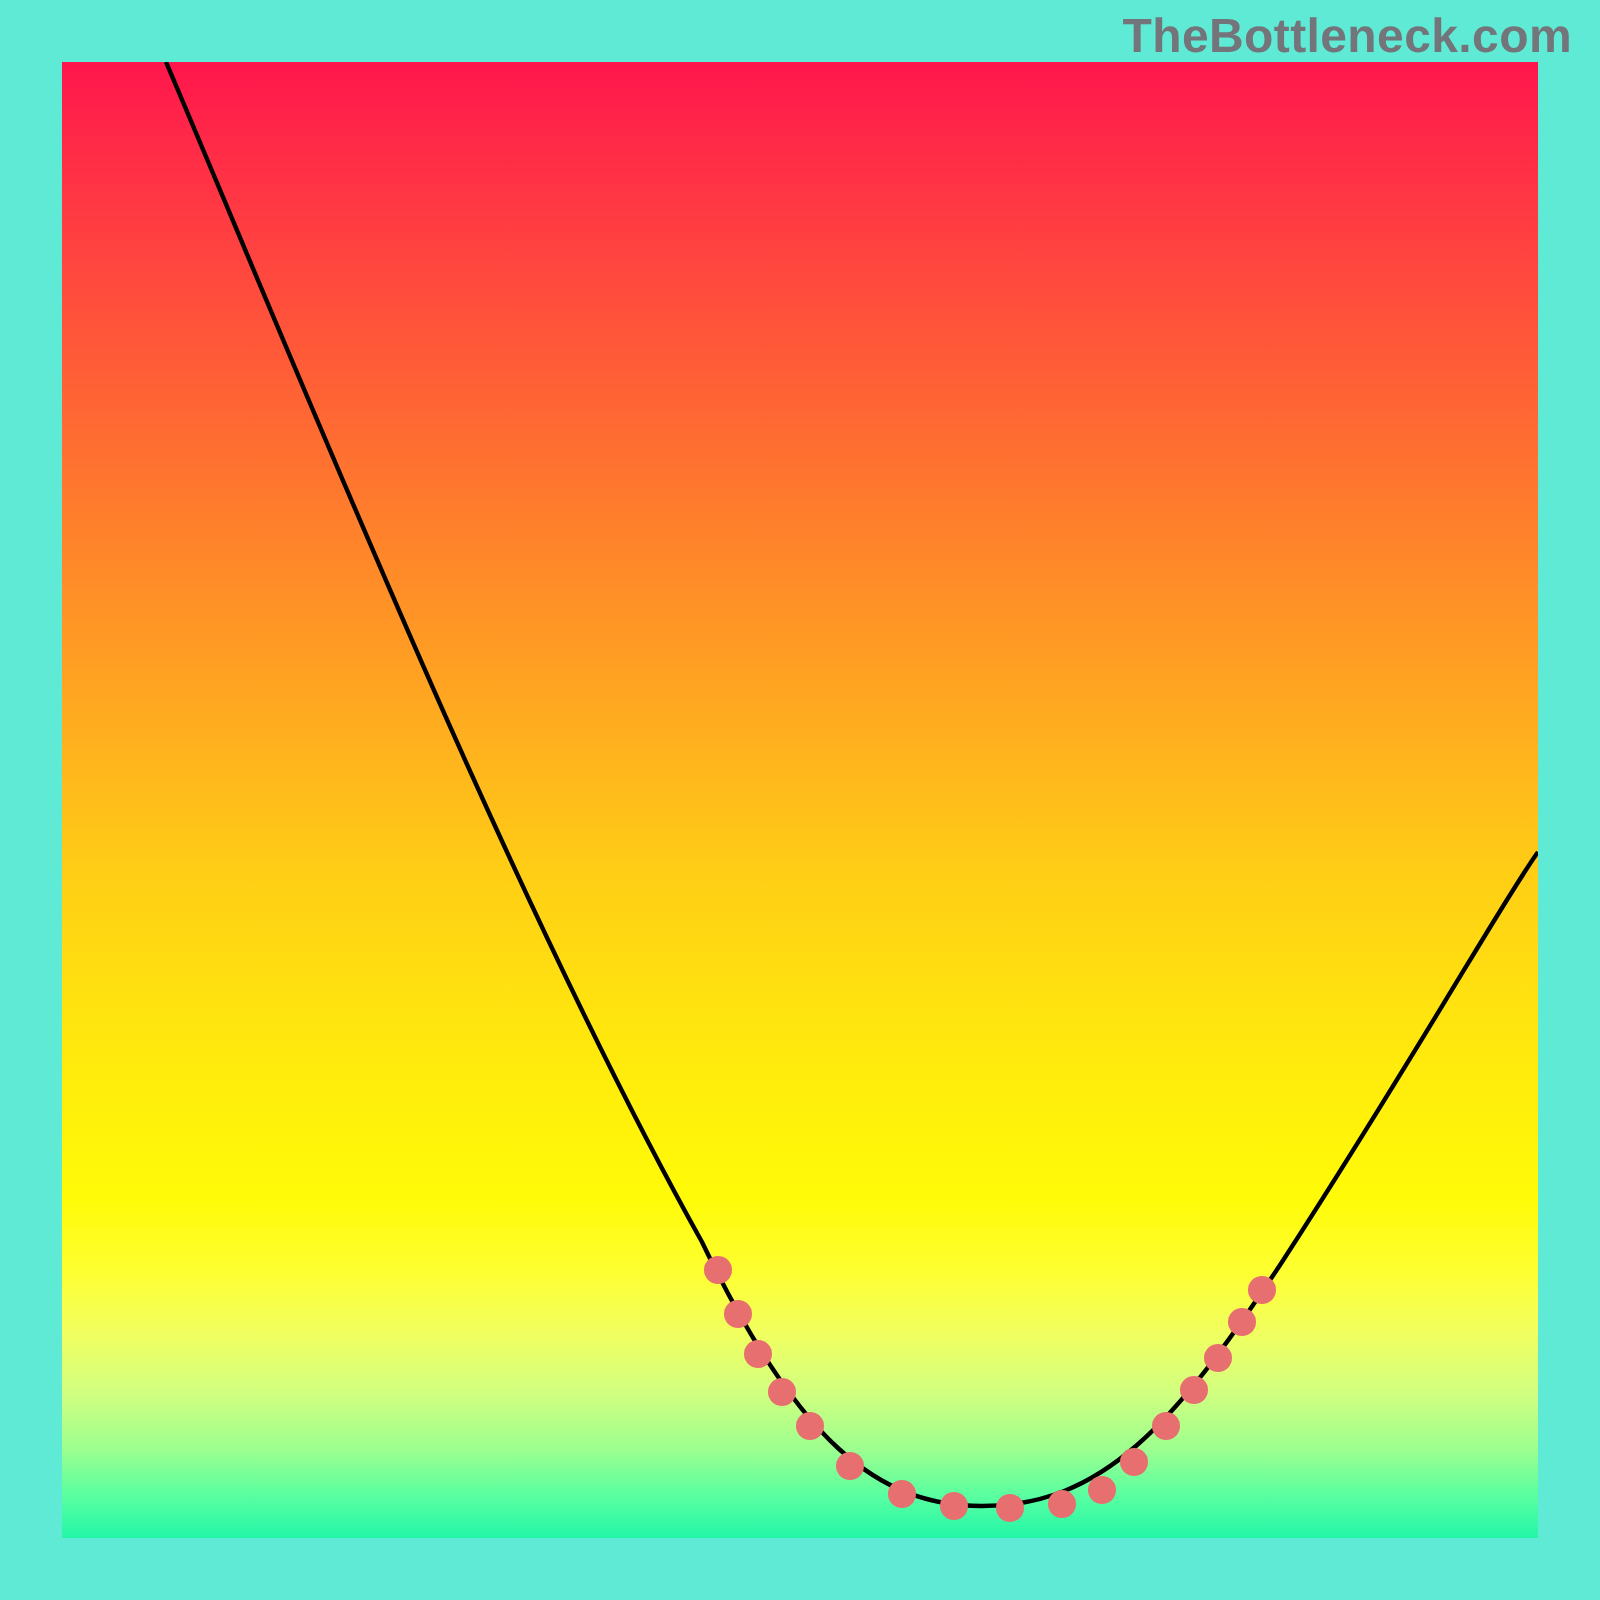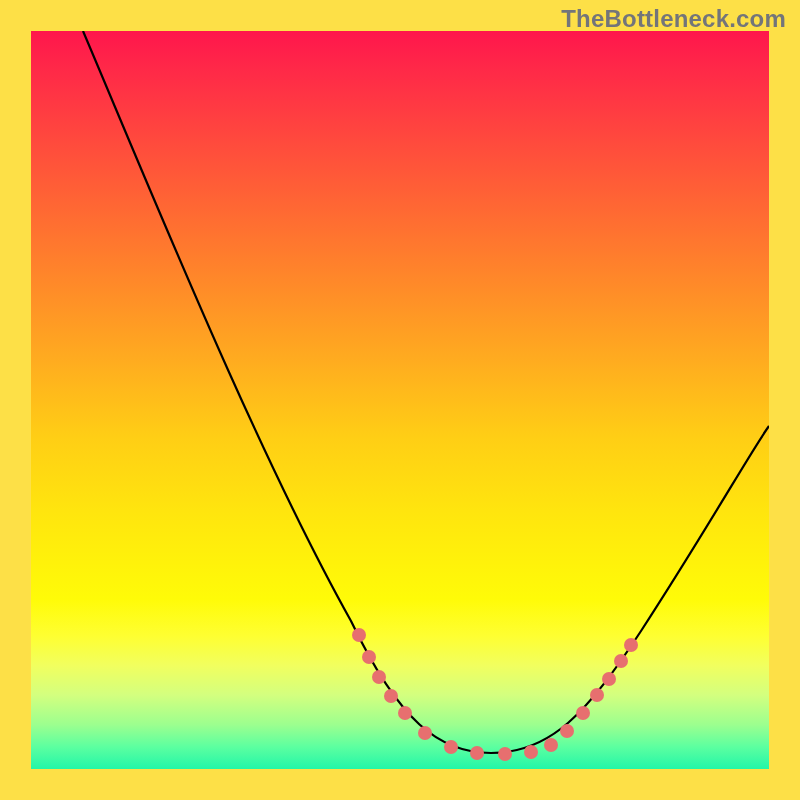--- a/index.html
+++ b/index.html
@@ -7,21 +7,21 @@
     padding: 0;
     width: 800px;
     height: 800px;
     background: #000;
     overflow: hidden;
   }
   .frame {
     position: relative;
     width: 800px;
     height: 800px;
-    background: #fde047;
+    background: #5eead4;
   }
   .plot-area {
     position: absolute;
     left: 31px;
     top: 31px;
     width: 738px;
     height: 738px;
     background: linear-gradient(to bottom,
       #ff164c 0%,
       #ff2848 5%,

